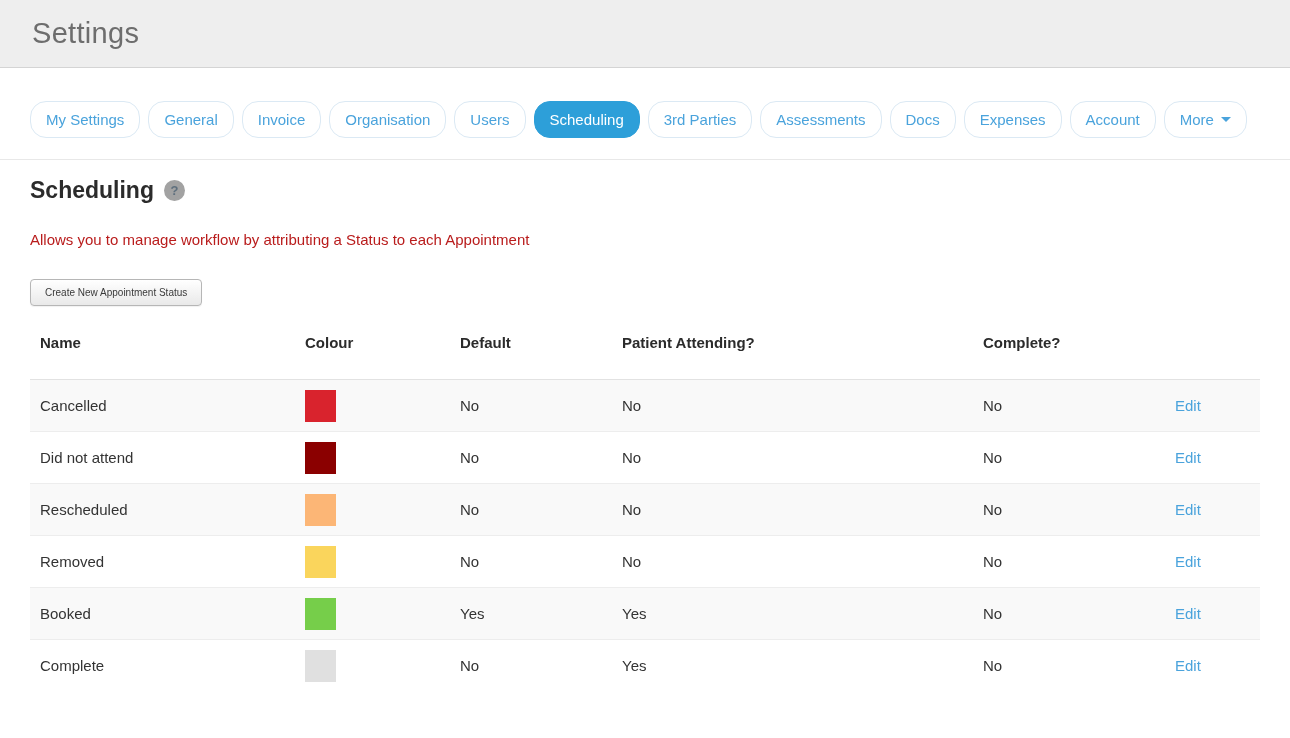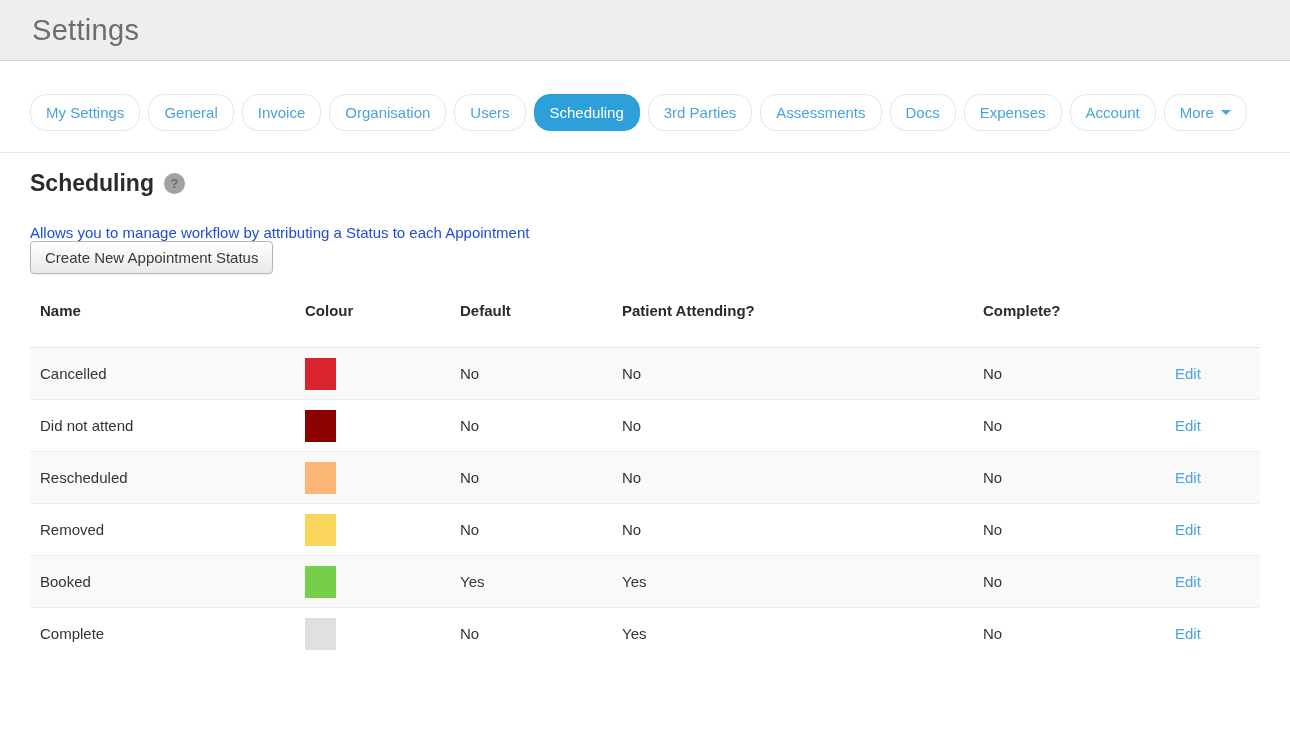--- a/index.html
+++ b/index.html
@@ -11,21 +11,21 @@
   }
   .viewport {
     width: 1290px;
     height: 738px;
     overflow: hidden;
     background: #fff;
   }
 
   
   .page-header {
-    height: 61px;
+    height: 68px;
     background: #eeeeee;
     border-bottom: 1px solid #d4d4d4;
     display: flex;
     align-items: center;
     padding: 0 32px;
   }
   .page-header h1 {
     margin: 0;
     font-size: 29px;
     font-weight: 300;
@@ -96,26 +96,27 @@
     font-weight: bold;
     display: inline-flex;
     align-items: center;
     justify-content: center;
     cursor: pointer;
   }
 
   .description {
     margin: 27px 0 0 0;
     font-size: 15px;
-    color: #1d4ed8;
+    color: #b91c1c;
   }
 
   .create-btn {
+    margin-top: 31px;
     font-family: inherit;
-    font-size: 15px;
+    font-size: 10px;
     color: #3a3a3a;
     padding: 7px 14px;
     background: linear-gradient(#ffffff, #e9e9e9);
     border: 1px solid #b6b6b6;
     border-radius: 4px;
     cursor: pointer;
     box-shadow: 0 1px 1px rgba(0,0,0,0.06);
   }
 
   

